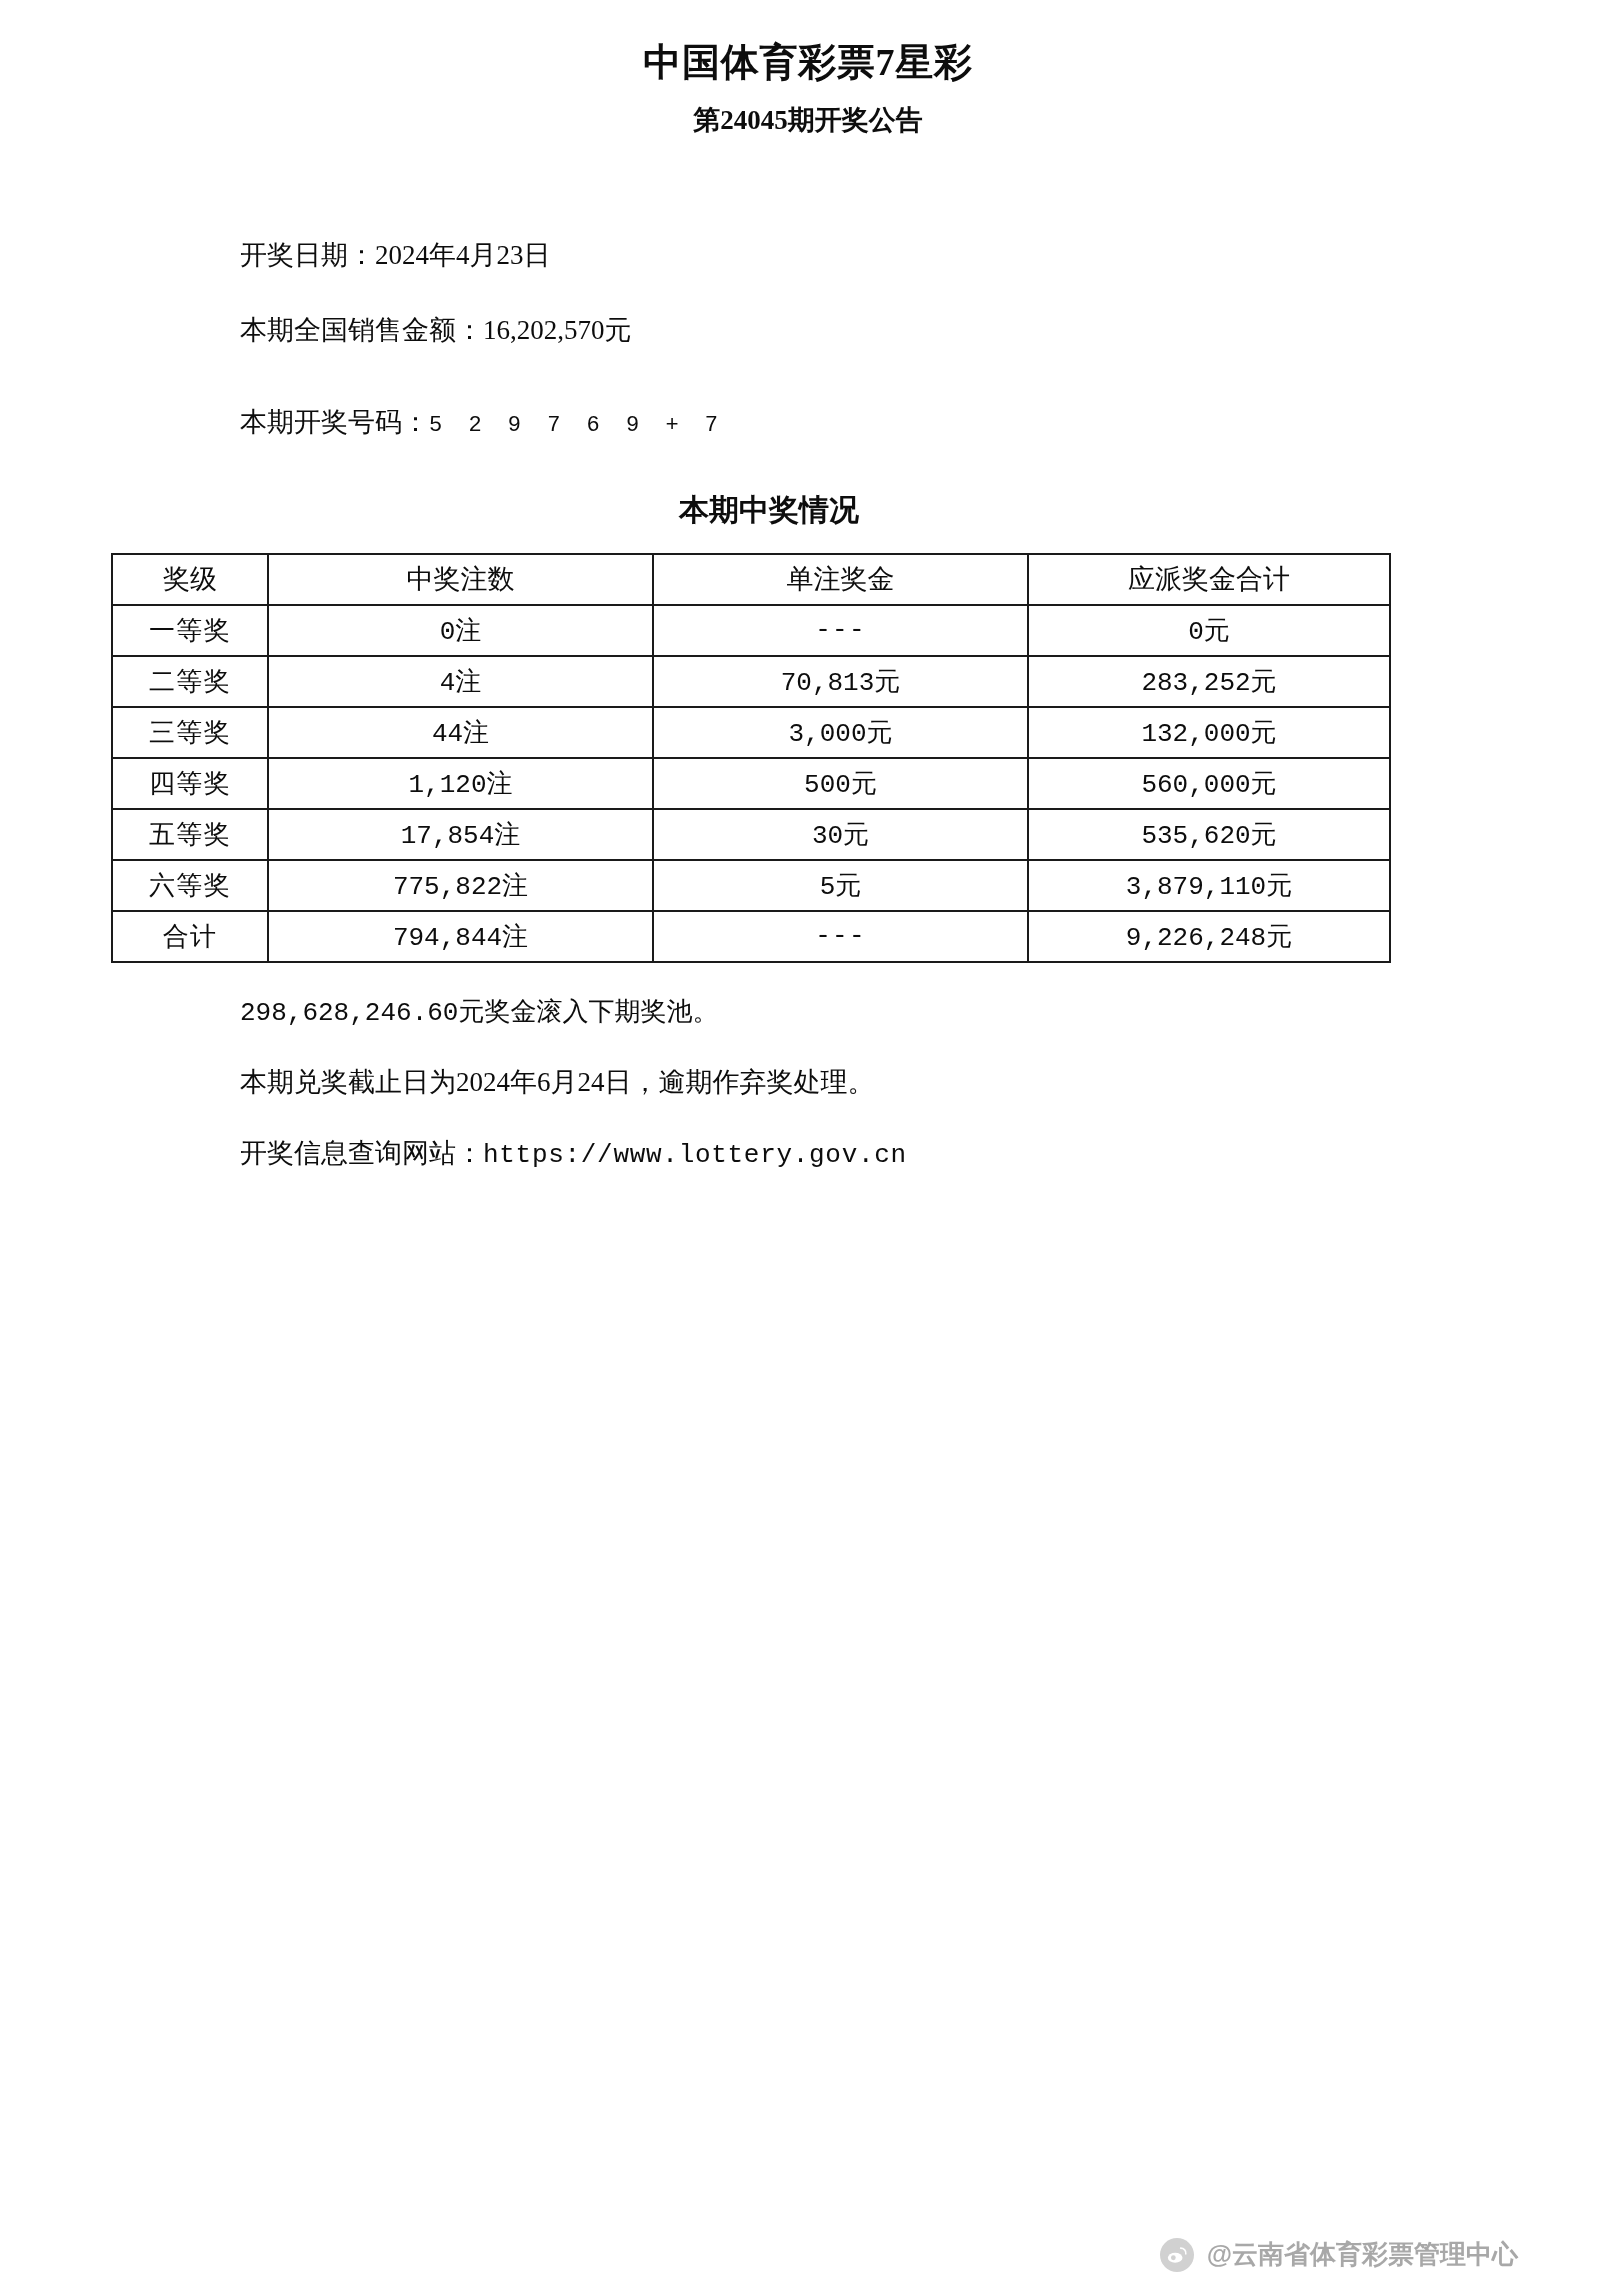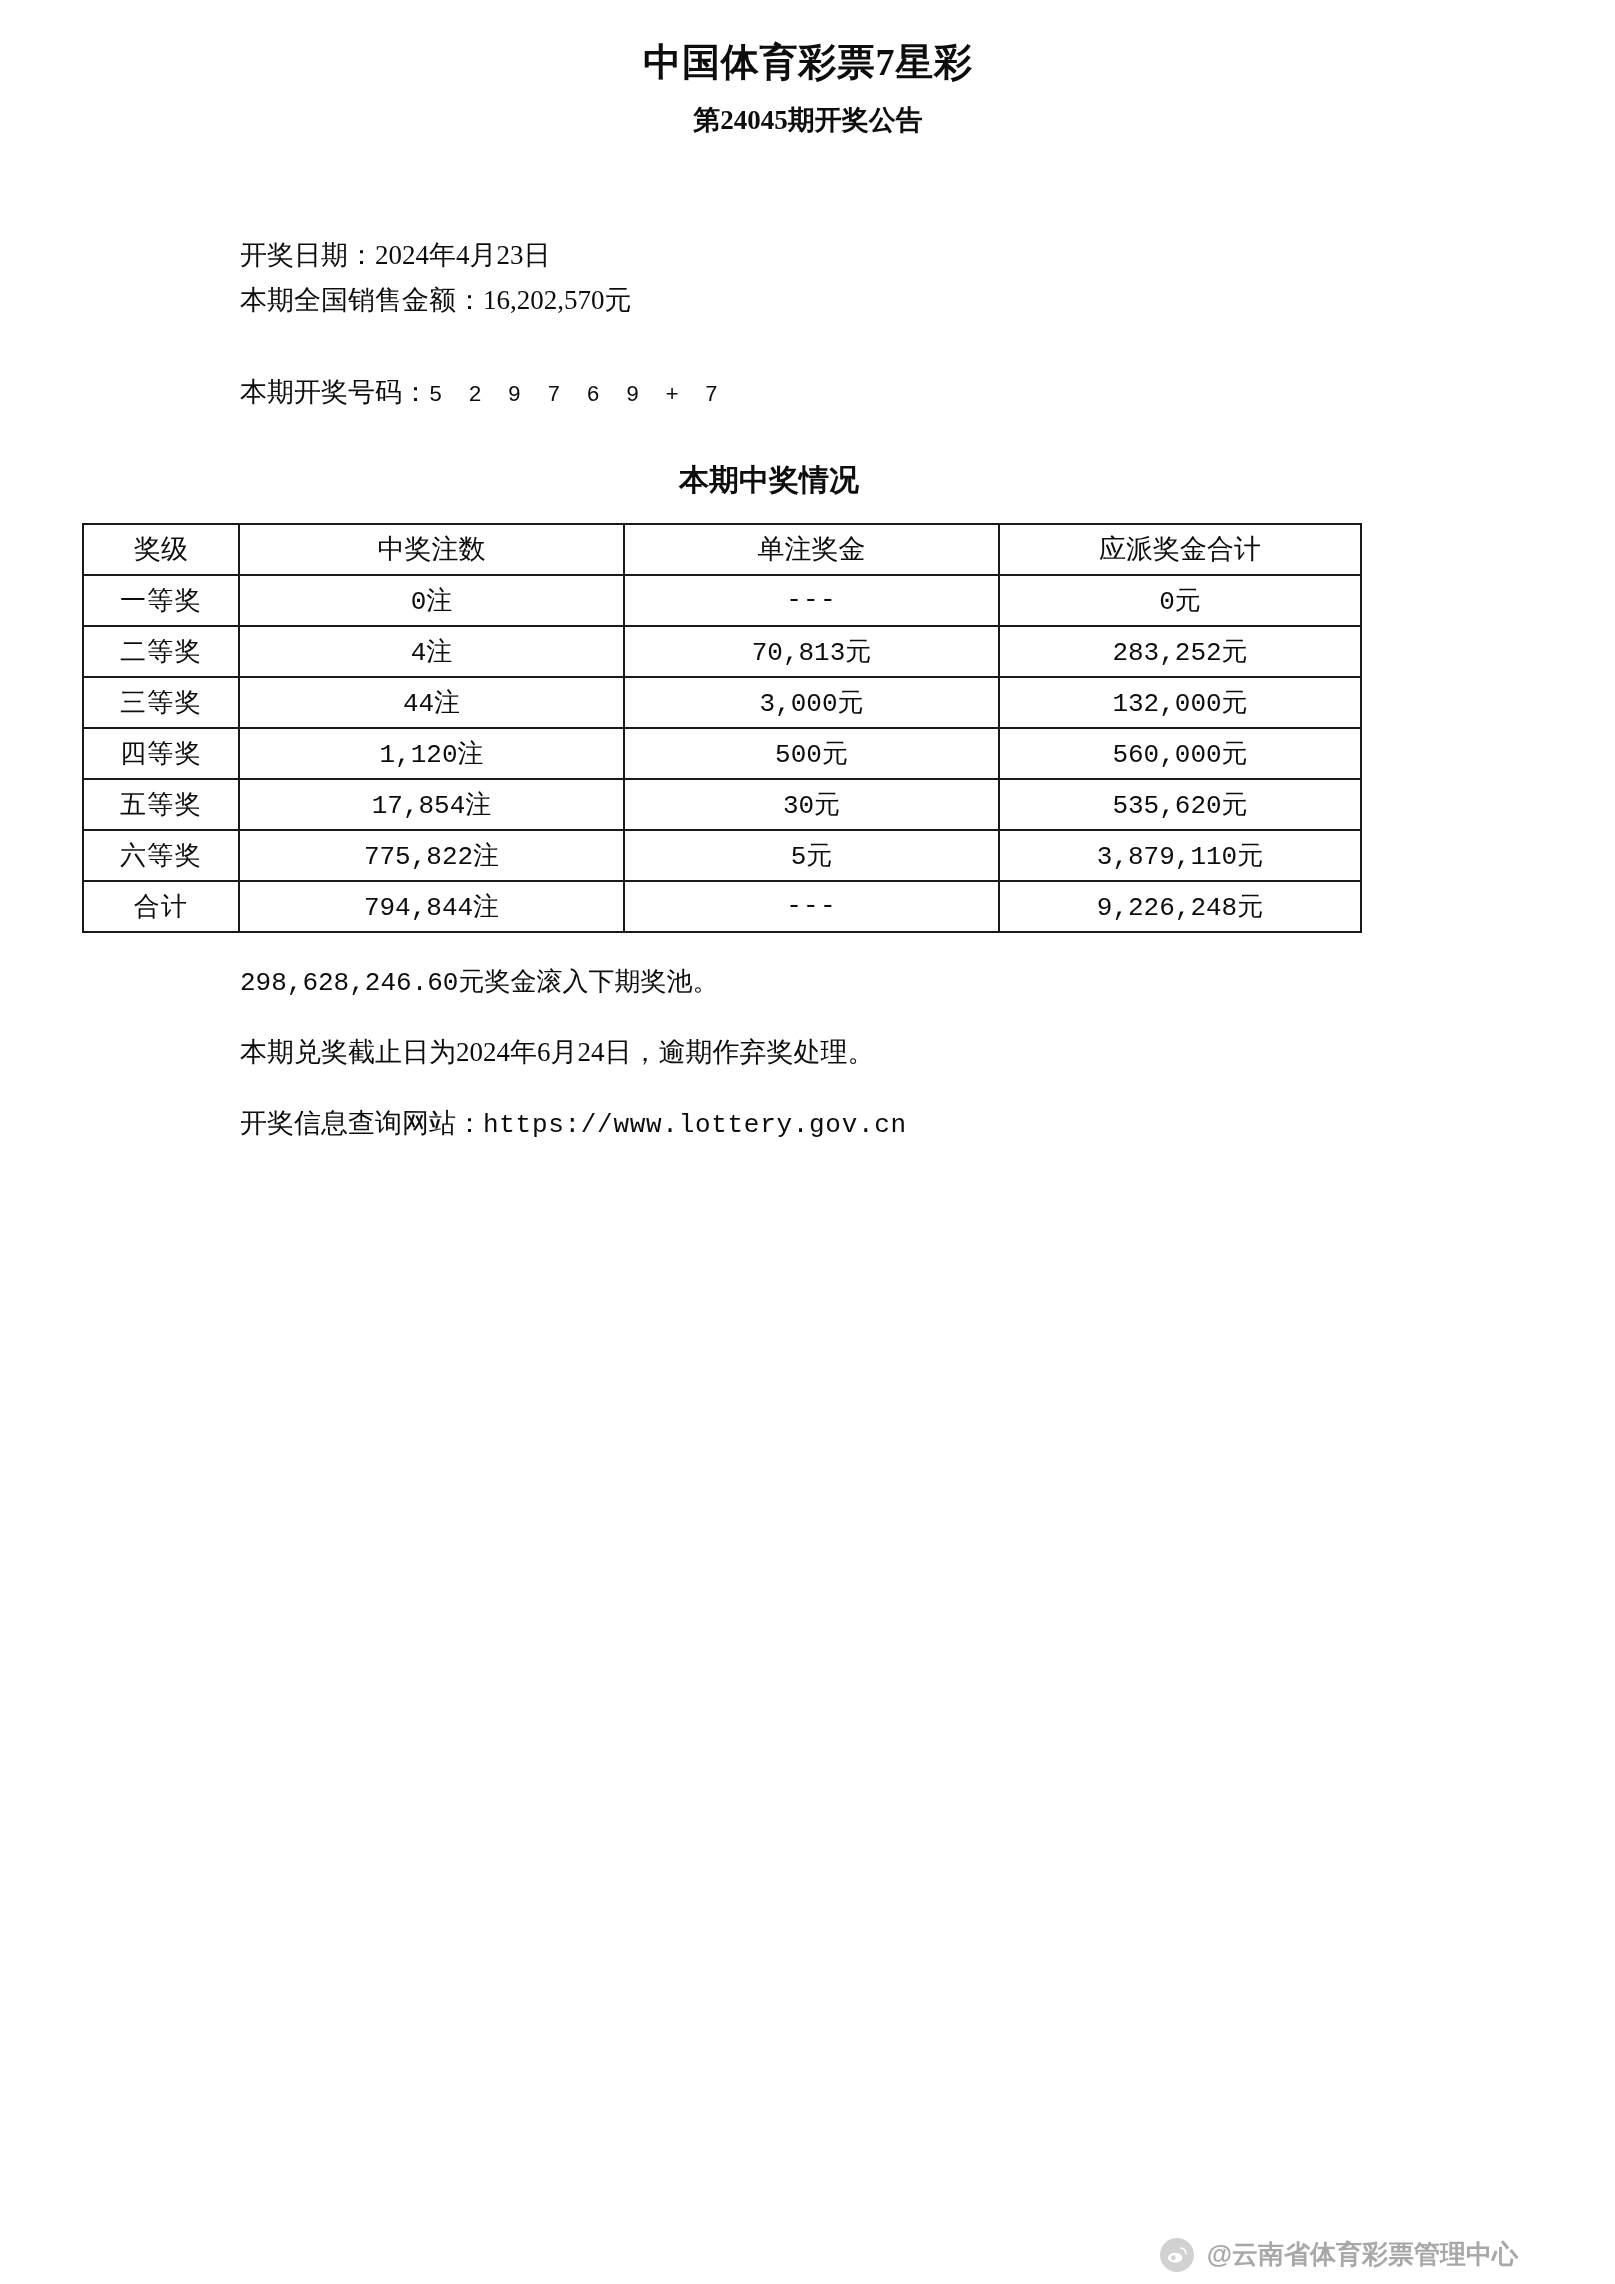--- a/index.html
+++ b/index.html
@@ -40,21 +40,21 @@
   .body-block {
     margin-left: 240px;
     margin-right: 150px;
   }
   .line {
     font-size: 27px;
     line-height: 1.5;
     white-space: nowrap;
   }
   .gap-large { margin-top: 98px; }
-  .gap-mid { margin-top: 4px; }
+  .gap-mid { margin-top: 34px; }
   .gap-draw { margin-top: 52px; }
   .mono-num {
     font-family: "Liberation Mono", "DejaVu Sans Mono", monospace;
     font-size: 26px;
     letter-spacing: 0px;
   }
   .draw-numbers {
     font-family: "Liberation Mono", "DejaVu Sans Mono", monospace;
     font-size: 22px;
     letter-spacing: 6.5px;
@@ -62,21 +62,21 @@
   .section-heading {
     text-align: center;
     font-size: 30px;
     font-weight: bold;
     margin-top: 47px;
     margin-right: 78px;
   }
   table.prize {
     border-collapse: collapse;
     margin-top: 22px;
-    margin-left: 82px;
+    margin-left: 111px;
     width: 1278px;
     table-layout: fixed;
   }
   table.prize td, table.prize th {
     border: 2px solid #1a1a1a;
     height: 51px;
     font-size: 26px;
     font-weight: normal;
     padding: 0 11.7px;
     box-sizing: border-box;

